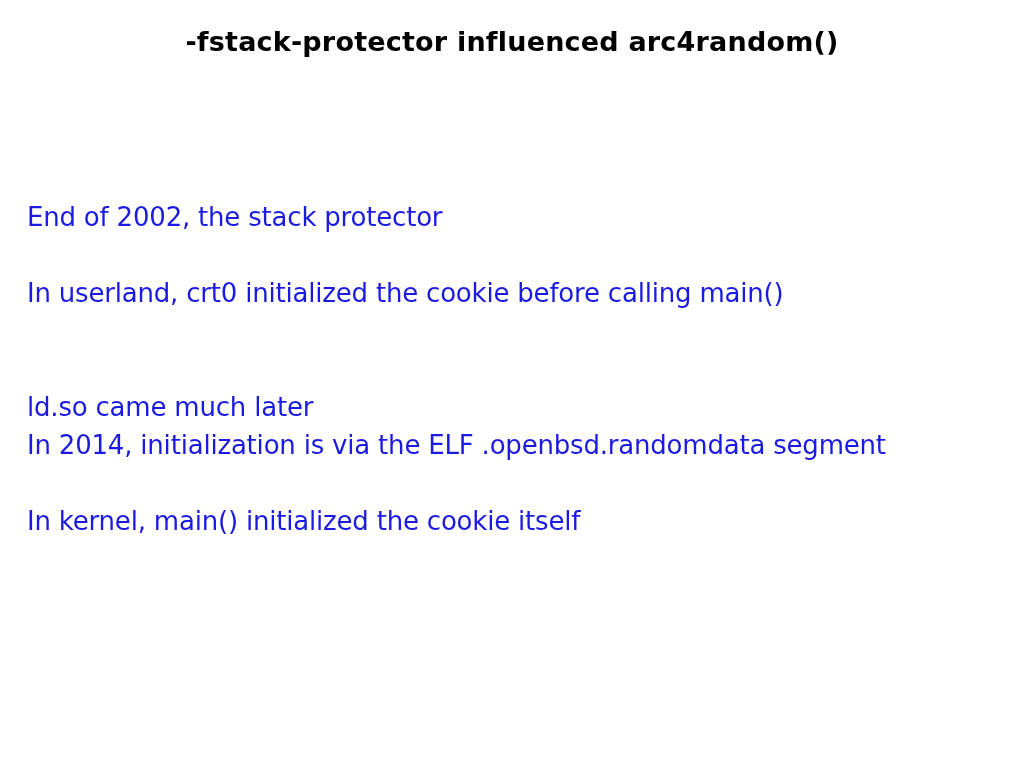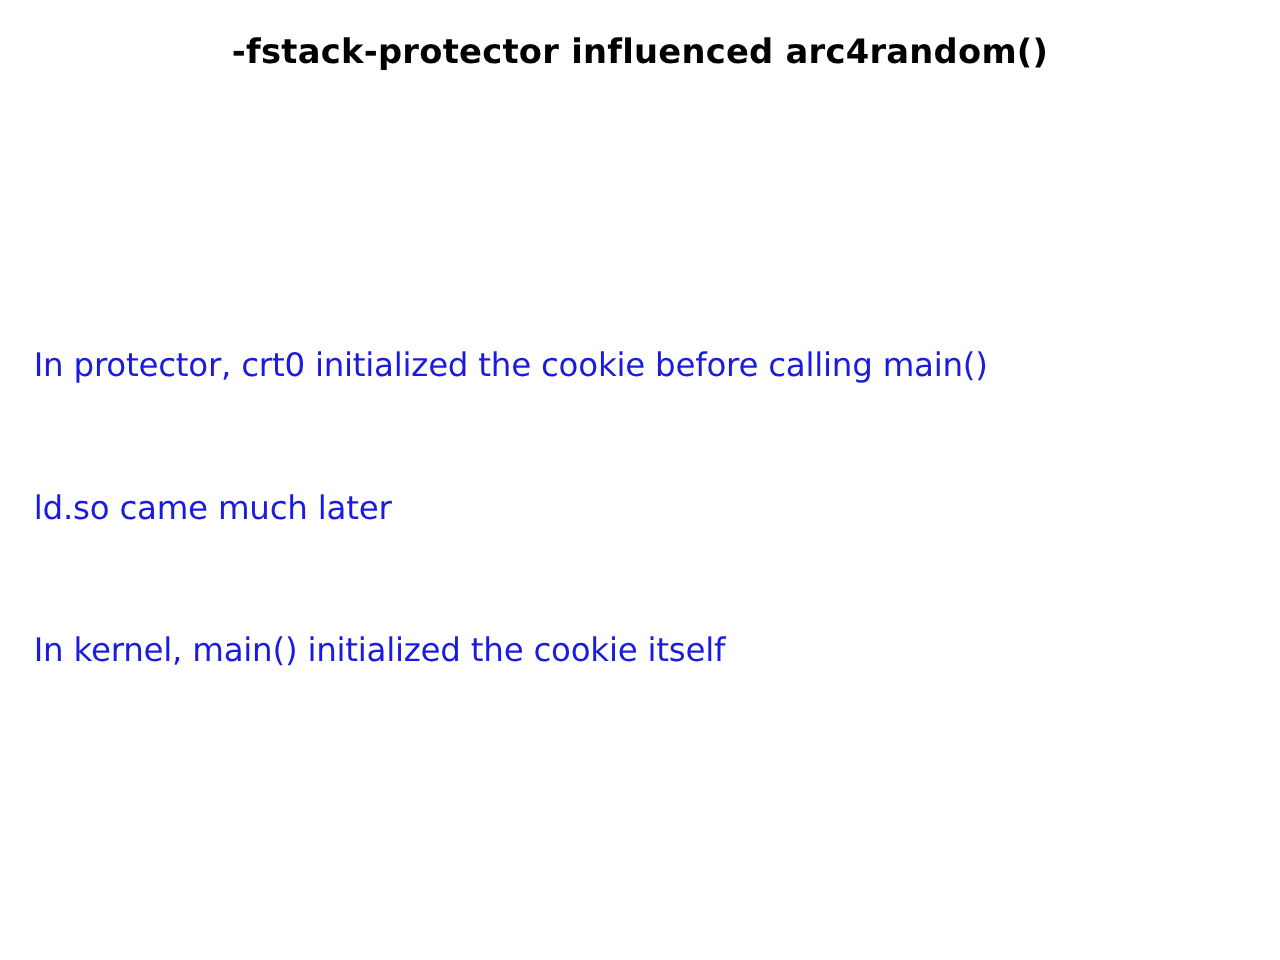--- a/index.html
+++ b/index.html
@@ -54,21 +54,27 @@
     white-space: pre;
   }
 </style>
 </head>
 <body style="background: rgb(255, 255, 255);">
 
 <div class="slide" style="background: rgb(255, 255, 255);">
 
   <div class="slide-title" style="color: rgb(0, 0, 0);">-fstack-protector influenced arc4random()</div>
 
+  <div class="body-block block-1" style="color: rgb(26, 26, 224);">
+    <span class="body-line">End of 2002, the stack protector</span>
+  </div>
 
   <div class="body-block block-2" style="color: rgb(26, 26, 224);">
-    <span class="body-line">In protector, crt0 initialized the cookie before calling main()</span>
+    <span class="body-line">In userland, crt0 initialized the cookie before calling main()</span>
     <span class="body-line">ld.so came much later</span>
     <span class="body-line">In kernel, main() initialized the cookie itself</span>
   </div>
 
+  <div class="body-block block-3" style="color: rgb(26, 26, 224);">
+    <span class="body-line">In 2014, initialization is via the ELF .openbsd.randomdata segment</span>
+  </div>
 
 </div>
 
 </body></html>

